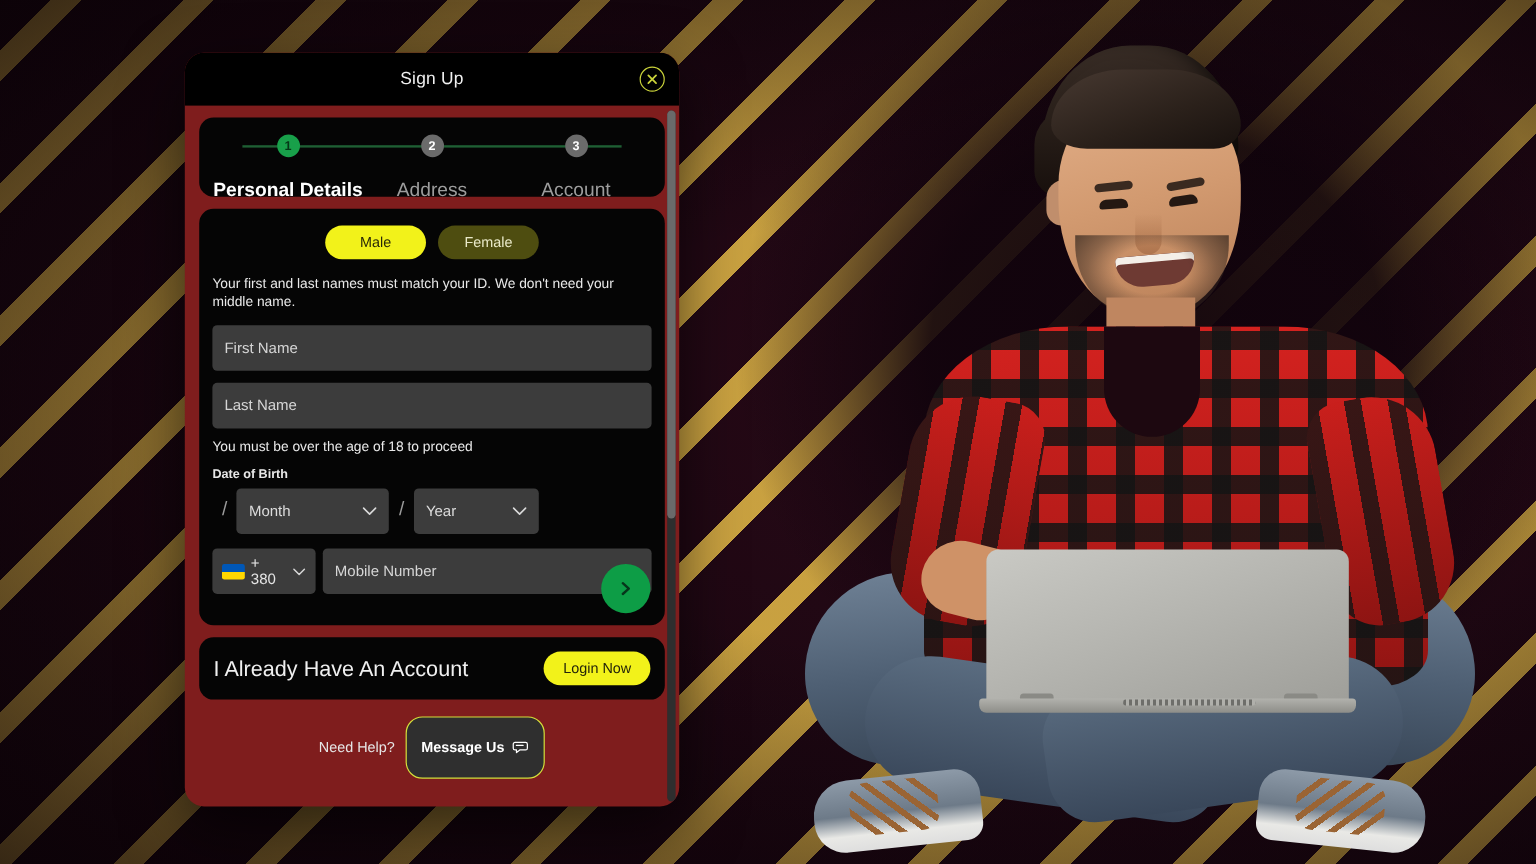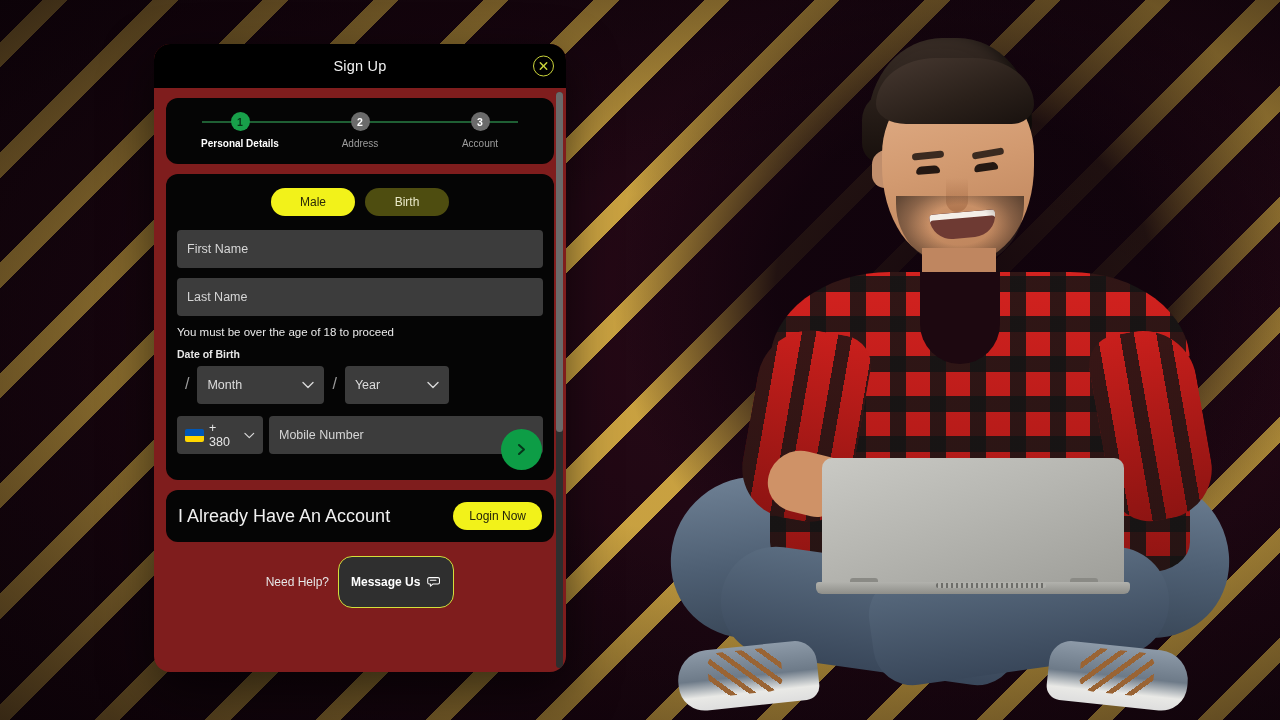--- a/index.html
+++ b/index.html
@@ -180,21 +180,21 @@
     background: #1f5f34;
   }
   .step { position: relative; z-index: 2; display:flex; flex-direction: column; align-items: center; width: 96px; cursor: pointer; }
   .step-dot {
     width: 19px; height: 19px; border-radius: 50%;
     display:flex; align-items:center; justify-content:center;
     font-size: 10.5px; font-weight: 700; color:#fff;
     background:#6b6b6b;
   }
   .step.active .step-dot { background:#18a04a; color:#053617; }
-  .step-label { margin-top: 7px; font-size: 10px; color:#9d9d9d; white-space: nowrap; }
+  .step-label { margin-top: 19px; font-size: 16px; color:#9d9d9d; white-space: nowrap; }
   .step.active .step-label { color:#ffffff; font-weight: 700; }
 
   
   #form-panel { padding: 14px 11px 26px 11px; position: relative; }
   #gender-toggle { display:flex; justify-content:center; gap: 10px; margin-bottom: 14px; }
   .gender-btn {
     border: none; border-radius: 14px; padding: 7px 0; width: 84px;
     font-size: 12px; cursor: pointer; font-family: inherit;
   }
   .gender-btn.sel { background:#f2f21a; color:#2a2a08; }
@@ -335,23 +335,24 @@
           <div class="step-dot">3</div>
           <div class="step-label">Account</div>
         </div>
       </div>
     </div>
 
     <div id="form-panel" class="panel">
 
       <div id="gender-toggle">
         <button class="gender-btn sel">Male</button>
-        <button class="gender-btn unsel">Birth</button>
+        <button class="gender-btn unsel">Female</button>
       </div>
 
+      <div class="helper">Your first and last names must match your ID. We don't need your middle name.</div>
 
       <div class="field">First Name</div>
       <div class="field">Last Name</div>
 
       <div class="helper2">You must be over the age of 18 to proceed</div>
 
       <div class="dob-label">Date of Birth</div>
 
       <div id="dob-row">
         <span class="slash">/</span>

